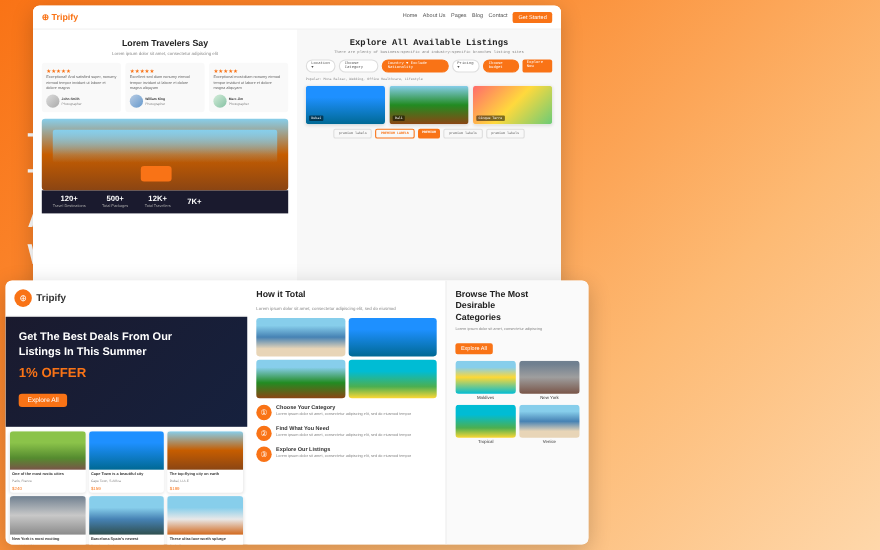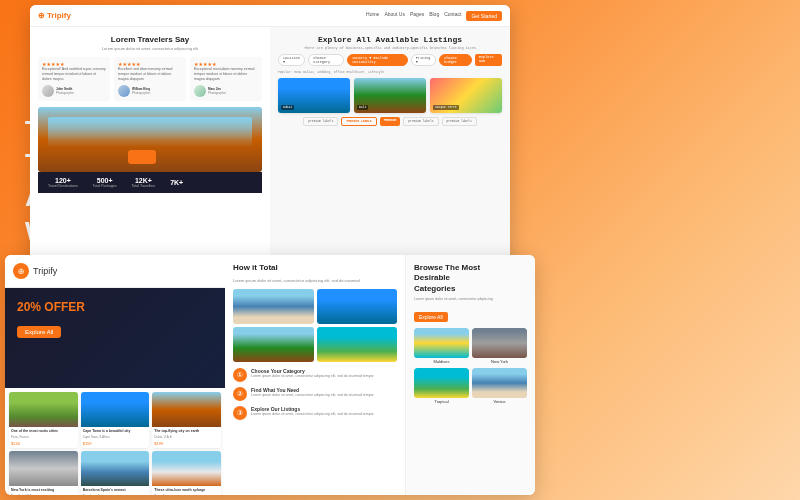--- a/index.html
+++ b/index.html
@@ -284,21 +284,21 @@
       background: #f97316;
       border-radius: 50%;
       display: flex;
       align-items: center;
       justify-content: center;
       color: white;
       font-size: 8px;
     }
     .tripify-name {
       font-size: 9px;
-      font-weight: normal;
+      font-weight: bold;
       color: #333;
     }
 
     .summer-deal-section {
       background: linear-gradient(135deg, #1a1a2e 0%, #16213e 100%);
       padding: 12px;
       height: 100px;
     }
     .deal-title {
       font-size: 10px;
@@ -554,21 +554,23 @@
 
 <div class="website-preview-bottom">
 
   <div class="bottom-left">
     <div class="tripify-header">
       <div class="tripify-icon">⊕</div>
       <span class="tripify-name">Tripify</span>
     </div>
 
     <div class="summer-deal-section">
-      <div class="deal-offer">20% OFFER</div>
+      <div class="deal-title" style="white-space:pre-line;">Get The Best Deals From Our
+Listings In This Summer</div>
+      <div class="deal-offer">1% OFFER</div>
       <div class="deal-btn">Explore All</div>
     </div>
 
     <div style="display:grid;grid-template-columns:1fr 1fr 1fr;gap:3px;padding:4px;">
       <div class="listing-card">
         <div style="height:35px;" class="photo-wildlife"></div>
         <div style="font-size:3.5px;padding:2px;color:#333;font-weight:bold;">One of the most rustic cities</div>
         <div style="font-size:3px;color:#888;padding:0 2px;">Paris, France</div>
         <div style="font-size:4px;color:#f97316;padding:2px;">$240</div>
       </div>

